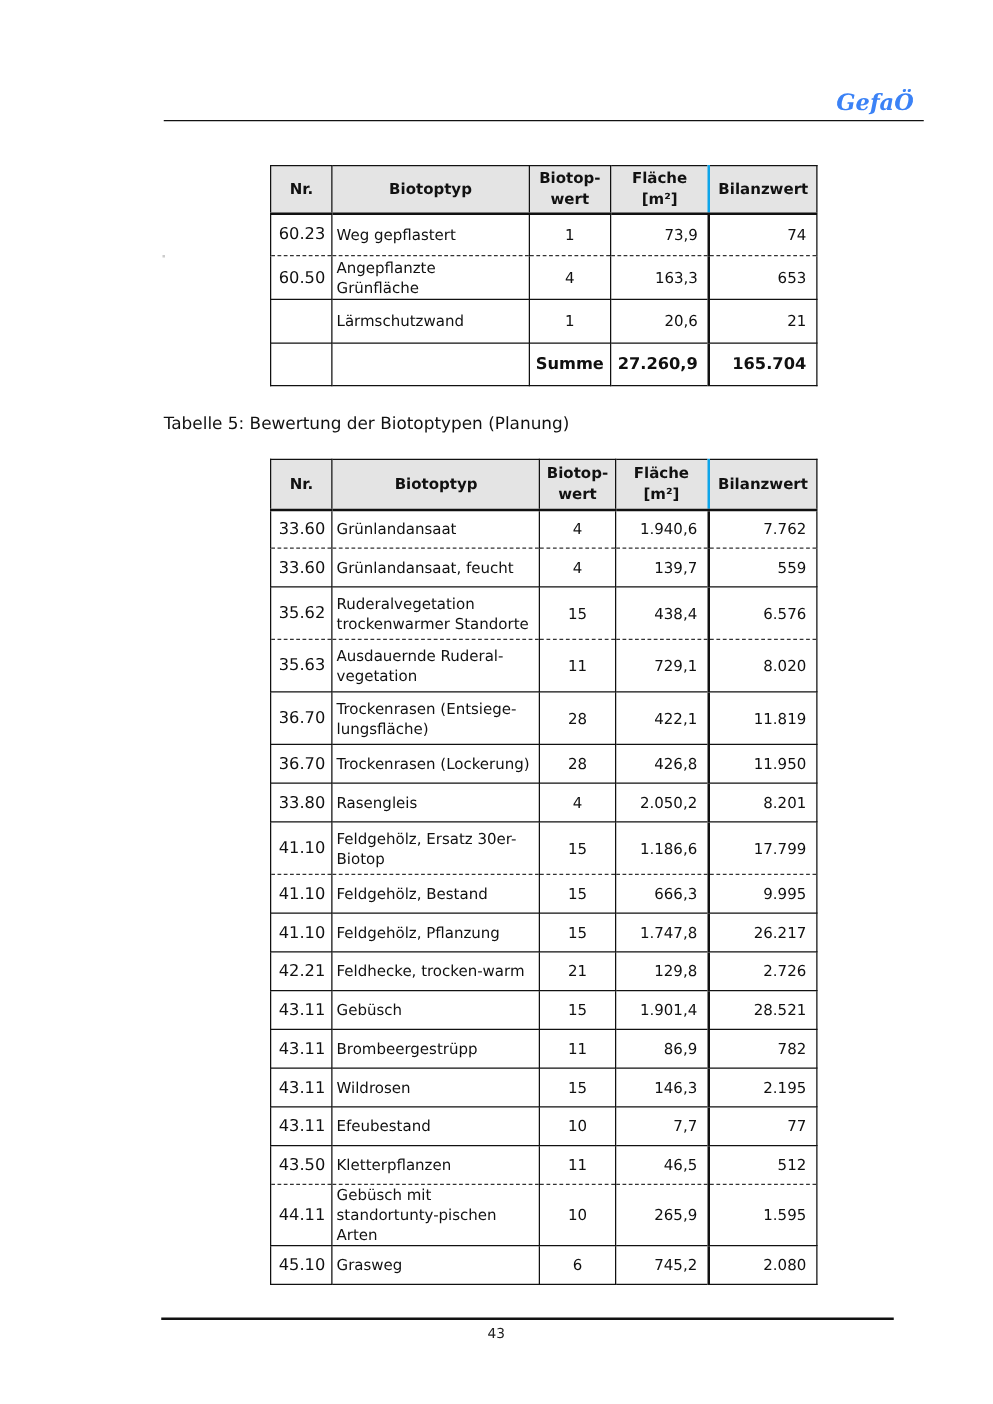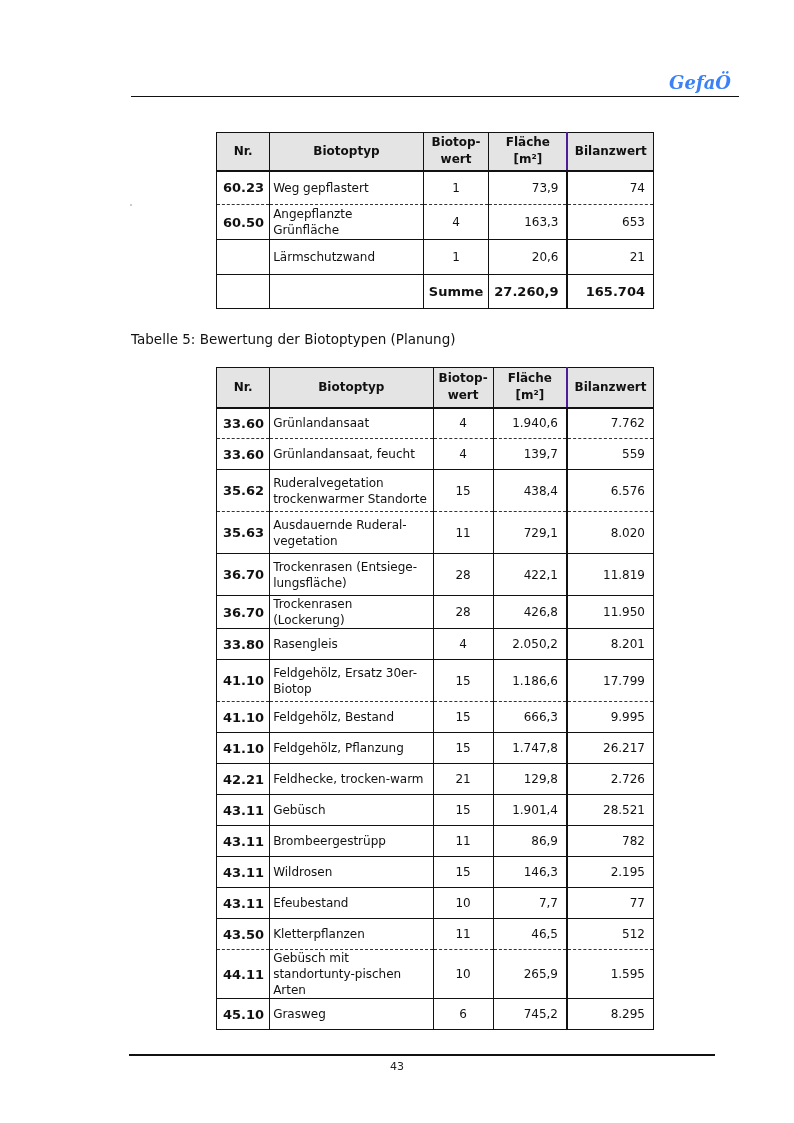--- a/index.html
+++ b/index.html
@@ -7,26 +7,26 @@
          font-family: "DejaVu Sans", sans-serif; color: #111; }
   .header { position: absolute; left: 131px; top: 66px; width: 608px; height: 30px;
             border-bottom: 1.5px solid #111; }
   .header-title { position: absolute; left: 0; bottom: 2px; font-size: 11px; letter-spacing: 0.3px; color: #222; }
   .header-logo { position: absolute; right: 8px; bottom: 3px; font-family: "DejaVu Serif", serif;
                  font-style: italic; font-weight: bold; font-size: 18px; color: #3b82f6; }
   table.bt { position: absolute; border-collapse: collapse; font-size: 12px; }
   table.bt td, table.bt th { border-left: 1px solid #111; border-right: 1px solid #111; padding: 0 5px; }
   table.bt th { background: #e4e4e4; font-weight: bold; font-size: 12px; text-align: center;
                 border-top: 1.5px solid #111; border-bottom: 2px solid #111; line-height: 17px; }
-  table.bt td.nr { font-weight: bold; font-size: 13px; text-align: left; padding-left: 6px; }
+  table.bt td.nr { font-weight: normal; font-size: 13px; text-align: left; padding-left: 6px; }
   table.bt td.typ { text-align: left; font-size: 12px; line-height: 16px; padding-left: 3px; }
   table.bt td.wert { text-align: center; }
   table.bt td.fl { text-align: right; padding-right: 8px; }
   table.bt td.bil { text-align: right; padding-right: 8px; border-left: 2px solid #111; }
-  table.bt th.bilh { border-left: 2px solid #4c1d95; }
+  table.bt th.bilh { border-left: 2px solid #0ea5e9; }
   tr.dashed td { border-bottom: 1px dashed #333; }
   tr.solid td { border-bottom: 1px solid #111; }
   tr.last td { border-bottom: 1.5px solid #111; }
   tr.sum td { font-weight: bold; font-size: 13px; }
   .caption { position: absolute; left: 131px; top: 331px; font-size: 13.5px; font-weight: normal; color: #111; }
   .footer-line { position: absolute; left: 129px; top: 1054px; width: 586px; border-top: 2px solid #111; }
   .page-num { position: absolute; left: 0; width: 794px; top: 1060px; text-align: center; font-size: 11px; color: #222; }
   .dot { position: absolute; left: 130px; top: 204px; width: 2px; height: 2px; background: #ccc; }
 </style>
 </head>
@@ -222,19 +222,19 @@
         <td class="typ">Gebüsch mit standortunty-pischen Arten</td>
         <td class="wert">10</td>
         <td class="fl">265,9</td>
         <td class="bil">1.595</td>
       </tr>
       <tr class="last" style="height: 31px;">
         <td class="nr">45.10</td>
         <td class="typ">Grasweg</td>
         <td class="wert">6</td>
         <td class="fl">745,2</td>
-        <td class="bil">8.295</td>
+        <td class="bil">2.080</td>
       </tr>
     </tbody>
 </table>
 
 <div class="footer-line"></div>
 <div class="page-num">43</div>
 
 </body></html>

